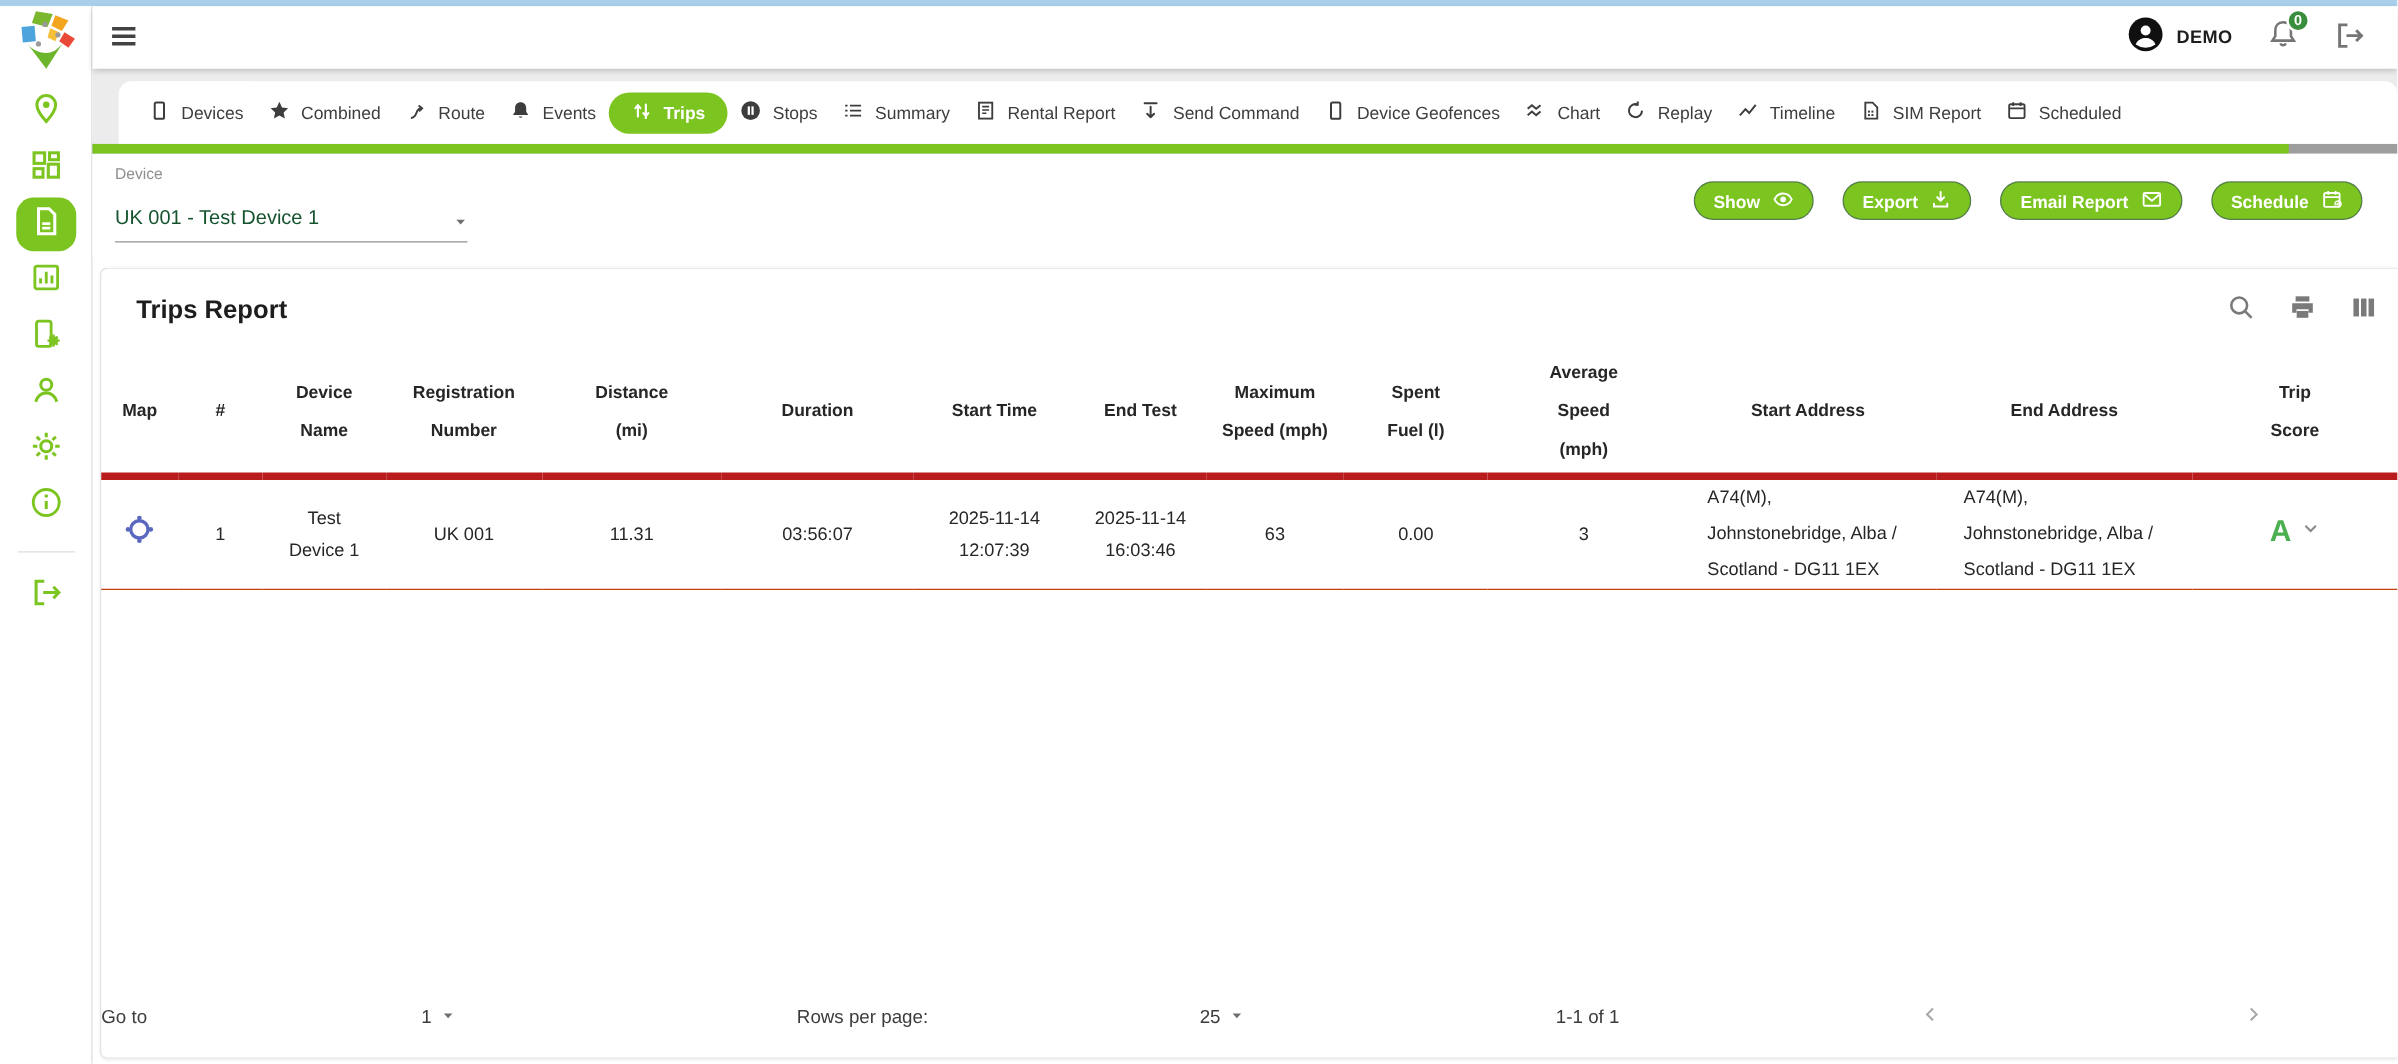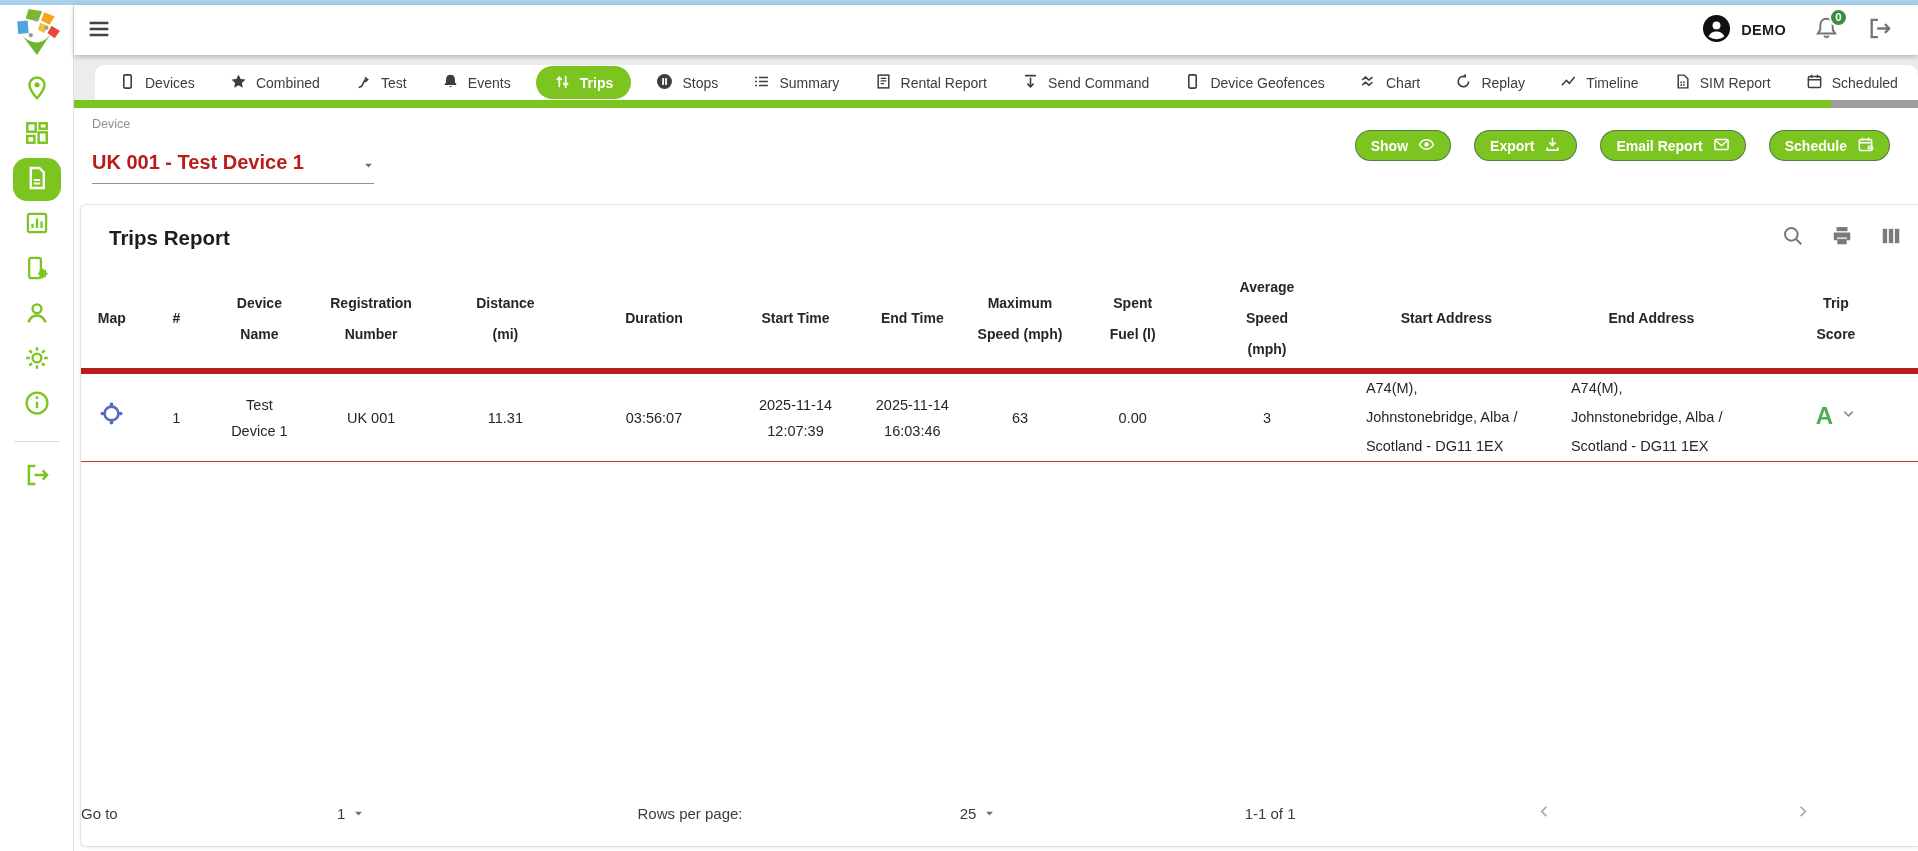--- a/index.html
+++ b/index.html
@@ -33,36 +33,36 @@
   .bell-wrap { position:relative; cursor:pointer; color:#757575; }
   .bell-wrap svg { width:25px; height:25px; }
   .badge { position:absolute; top:-8px; right:-9px; min-width:19px; height:19px; border-radius:50%;
     background:#388E3C; color:#fff; font-size:11.5px; font-weight:bold; display:flex;
     align-items:center; justify-content:center; border:2px solid #fff; }
   .iconbtn { background:none; border:none; cursor:pointer; color:#757575; }
   .iconbtn svg { width:25px; height:25px; }
 
   
   .tabstrip-wrap { background:#ececec; padding:10px 0 0 21px; position:relative; z-index:2; }
-  .tabstrip { background:#fff; border-radius:10px 10px 0 0; height:35px; display:flex;
-    align-items:center; padding:0 10px 0 14px; justify-content:space-between; overflow:hidden; }
+  .tabstrip { background:#fff; border-radius:10px 10px 0 0; height:50px; display:flex;
+    align-items:center; padding:0 10px 0 14px; overflow:hidden; }
   .tab { display:flex; align-items:center; gap:9px; height:33px; padding:0 10px; border-radius:17px;
     font-size:14px; color:#3d3d3d; white-space:nowrap; cursor:pointer; flex-shrink:0; }
   .tab svg { width:17px; height:17px; flex-shrink:0; }
   .tab.active { background:#7CC41F; color:#fff; font-weight:bold; padding:0 18px; }
 
   .progress { height:8px; background:#9E9E9E; }
   .progress-fill { height:100%; background:#7CC41F; }
 
   
   .filters { display:flex; align-items:flex-start; padding:9px 28px 12px 18px; background:#fff; }
   .select { border-bottom:1px solid #949494; margin-right:16px; cursor:pointer; }
   .select .lbl { display:block; font-size:12.5px; color:#8F8F8F; margin-bottom:20px; }
   .select .valrow { display:flex; align-items:center; justify-content:space-between; padding-bottom:9px; }
-  .select .val { font-size:20px; color:#b91c1c;font-weight:bold; }
+  .select .val { font-size:16px; color:#14532d; }
   .select .dd { color:#6f6f6f; width:11px; height:11px; margin-left:12px; flex-shrink:0; }
   .sel-device { width:282px; }
   .sel-period { width:210px; margin-left:16px; }
   .actions { margin-left:auto; display:flex; align-items:center; gap:23px; margin-top:13px; }
   .btn { height:31px; border-radius:16px; background:#7CC41F; border:1px solid rgba(45,65,105,.55);
     color:#fff; font-weight:bold; font-size:14px; font-family:inherit; display:flex; align-items:center;
     gap:10px; padding:0 15px; cursor:pointer; }
   .btn svg { width:17px; height:17px; }
 
   
@@ -228,21 +228,21 @@
             <span><svg viewBox="0 0 16 16">
                 <path d="M8 1.4l2 4.2 4.6.6-3.4 3.2.9 4.5L8 11.6l-4.1 2.3.9-4.5L1.4 6.2 6 5.6z" fill="currentColor"></path>
               </svg></span>
             <span>Combined</span>
           </div>
         <div class="tab">
             <span><svg viewBox="0 0 16 16" fill="none" stroke="currentColor" stroke-width="1.5">
                 <path d="M3.5 13.5C9 13.5 6.5 6.4 11 6.2"></path>
                 <path d="M9.3 4.1l2.6 2.1-2.3 2.2"></path>
               </svg></span>
-            <span>Test</span>
+            <span>Route</span>
           </div>
         <div class="tab">
             <span><svg viewBox="0 0 16 16">
                 <path d="M8 1.6c2.6 0 4.2 1.9 4.2 4.4v2.8l1.6 2.4H2.2l1.6-2.4V6c0-2.5 1.6-4.4 4.2-4.4z" fill="currentColor"></path>
                 <path d="M6.6 12.4a1.5 1.5 0 0 0 2.8 0z" fill="currentColor"></path>
               </svg></span>
             <span>Events</span>
           </div>
         <div class="tab active">
             <span><svg viewBox="0 0 16 16" fill="none" stroke="currentColor" stroke-width="1.6" stroke-linecap="round">
@@ -412,21 +412,21 @@
         </colgroup>
         <thead>
           <tr>
             <th>Map</th>
             <th>#</th>
             <th>Device Name</th>
             <th>Registration Number</th>
             <th class="c-dist">Distance (mi)</th>
             <th>Duration</th>
             <th class="c-start">Start Time</th>
-            <th class="c-end">End Time</th>
+            <th class="c-end">End Test</th>
             <th>Maximum Speed (mph)</th>
             <th class="c-spent">Spent Fuel (l)</th>
             <th class="c-avg">Average Speed (mph)</th>
             <th>Start Address</th>
             <th>End Address</th>
             <th class="c-trip">Trip Score</th>
           </tr>
         </thead>
         <tbody>
           <tr>

